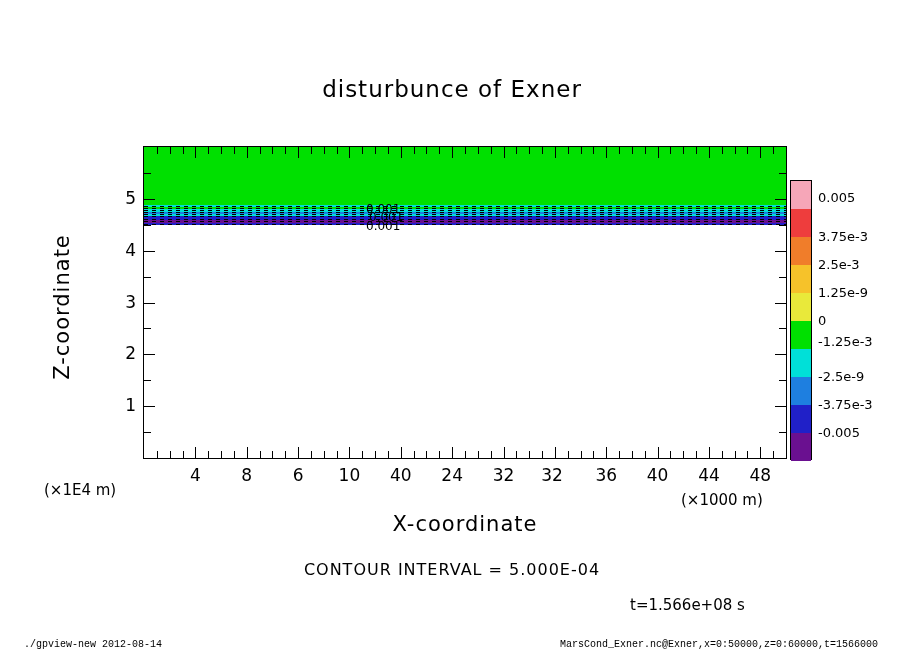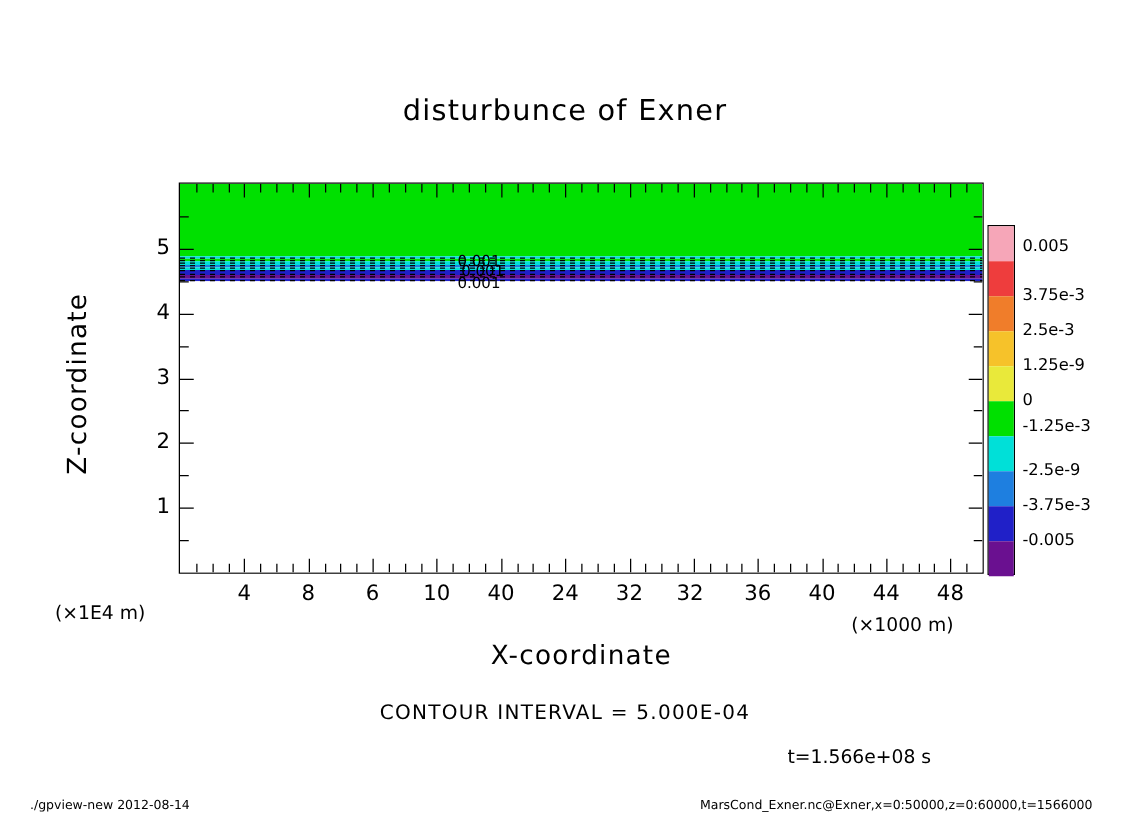--- a/index.html
+++ b/index.html
@@ -54,22 +54,22 @@
   }
   .cb-cell{width:100%;}
   .cb-tick-label{
     position:absolute;left:818px;font-size:13px;white-space:nowrap;margin-top:-8px;
   }
   
   #contour-interval{
     left:0;top:560px;width:904px;text-align:center;font-size:16px;letter-spacing:1px;
   }
   #time-label{left:630px;top:596px;font-size:15px;}
-  #footer-left{left:24px;top:639px;font-size:10px;color:#000;}
-  #footer-right{left:560px;top:639px;font-size:10px;color:#000;}
+  #footer-left{left:24px;top:639px;font-size:10px;color:#000;font-family:Liberation Mono, monospace;}
+  #footer-right{left:560px;top:639px;font-size:10px;color:#000;font-family:Liberation Mono, monospace;}
 </style>
 </head>
 <body>
 
 <div class="abs" id="title">disturbunce of Exner</div>
 
 <div class="abs" id="plot-frame">
   <div id="plot-inner">
 
     <div id="bands">

